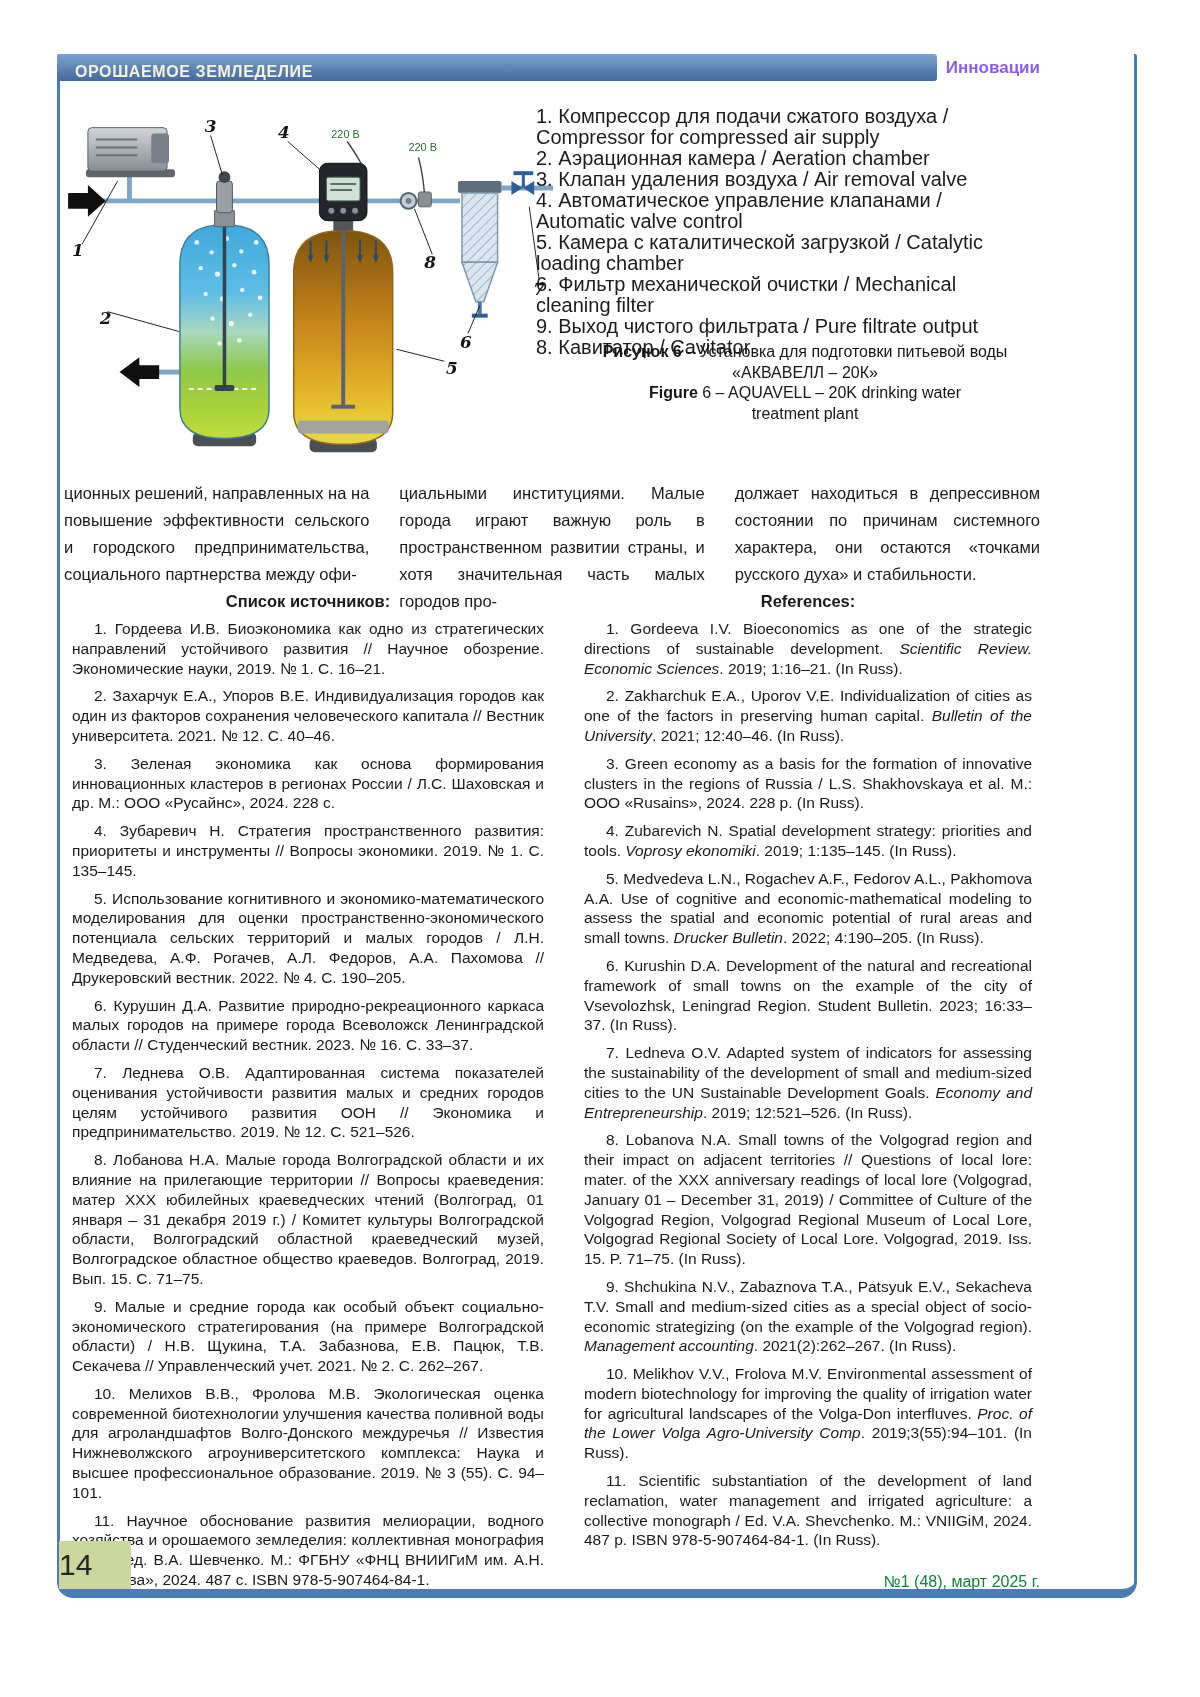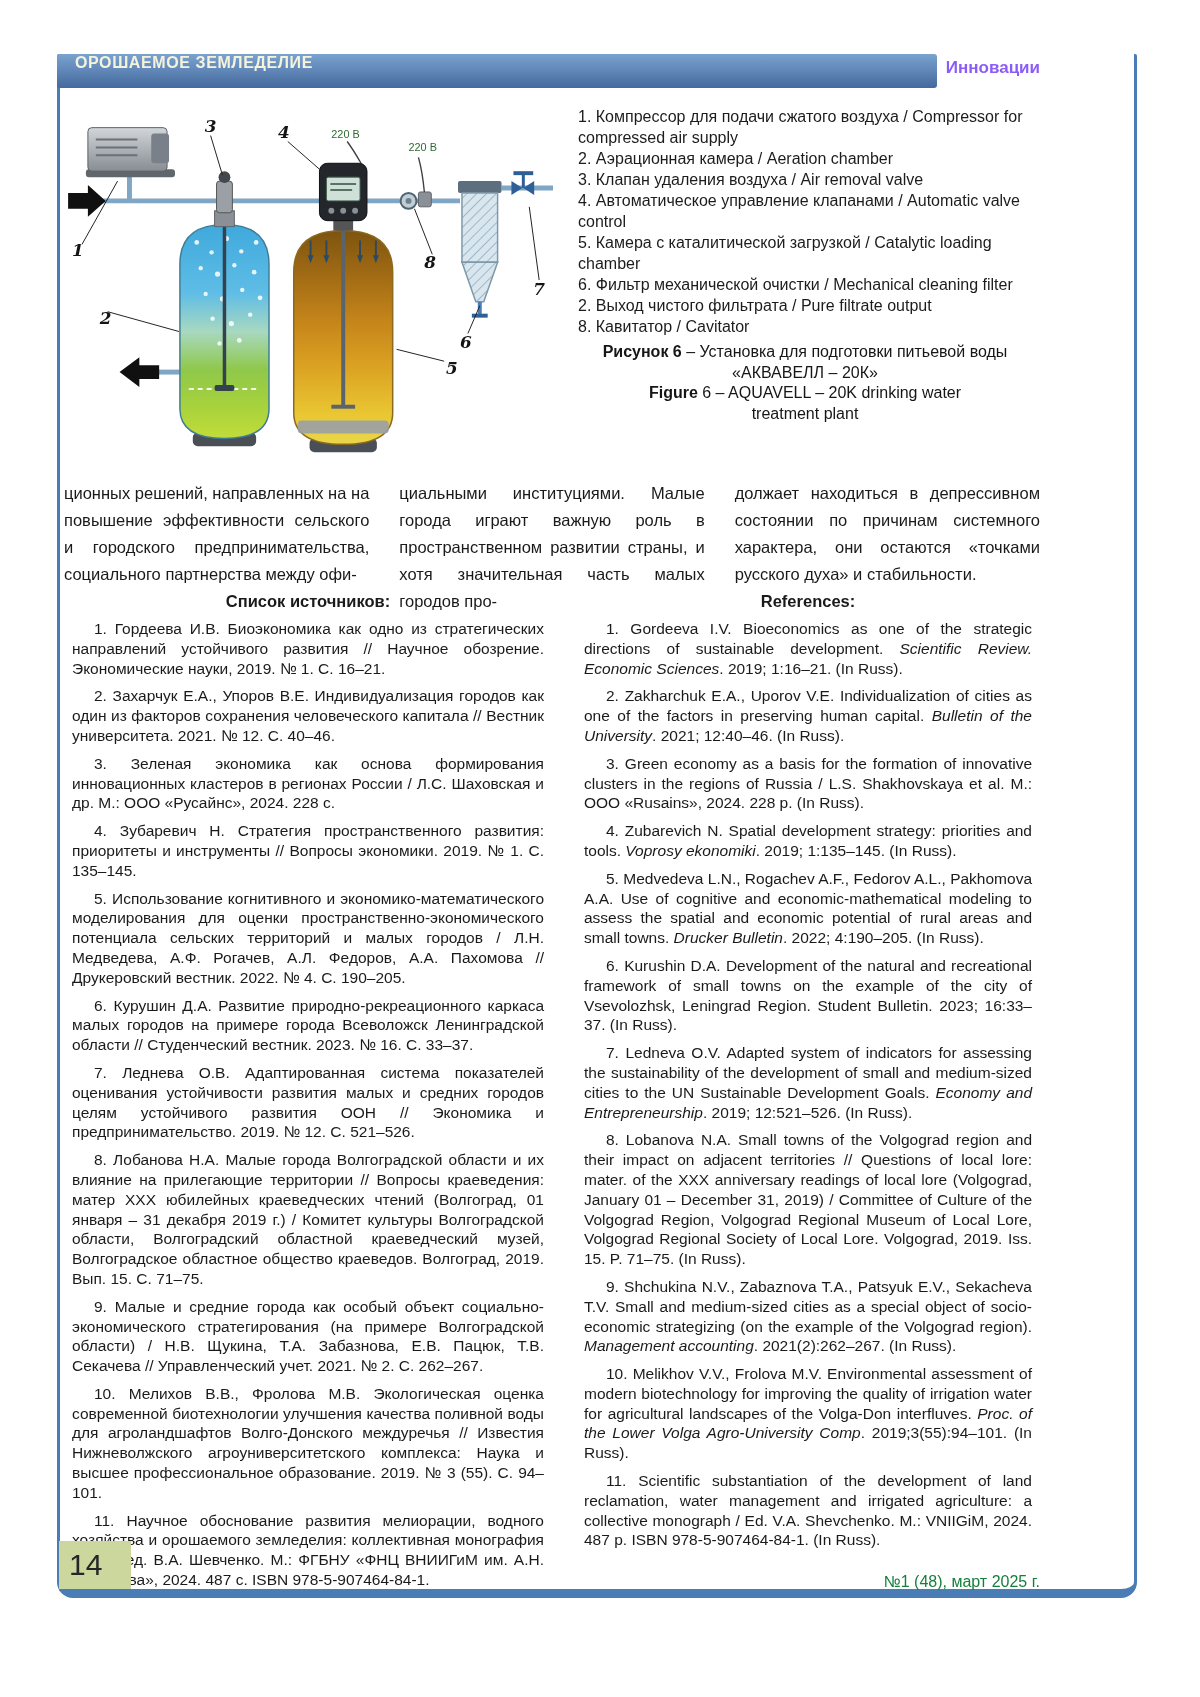--- a/index.html
+++ b/index.html
@@ -3,47 +3,47 @@
 <meta charset="utf-8">
 <style>
   *{margin:0;padding:0;box-sizing:border-box;}
   html,body{width:1200px;height:1697px;}
   body{position:relative;background:#ffffff;font-family:"Liberation Sans",sans-serif;color:#1a1a1a;overflow:hidden;}
 
   .frame{position:absolute;left:57px;top:54px;width:1080px;height:1544px;
          border-left:3px solid #4a7cb5;border-right:3px solid #4a7cb5;border-bottom:9px solid #4a7cb5;
          border-radius:2px 2px 16px 16px;pointer-events:none;}
 
-  .header-bar{position:absolute;left:57px;top:54px;width:880px;height:34px;
+  .header-bar{position:absolute;left:57px;top:54px;width:880px;height:27px;
               background:linear-gradient(180deg,#7aa3cf,#44699e);border-radius:3px;
-              display:flex;align-items:flex-start;padding-left:18px;}
+              display:flex;align-items:flex-end;padding-left:18px;}
   .header-bar span{color:#f6f3dd;font-weight:bold;font-size:16px;letter-spacing:.6px;}
   .header-rubric{position:absolute;top:58px;right:160px;font-size:17px;font-weight:bold;color:#8b5cf6;}
 
   .diagram{position:absolute;left:66px;top:94px;width:500px;height:381px;}
 
-  .legend{position:absolute;left:578px;top:106px;width:470px;font-size:16px;line-height:21px;color:#1c1c1c;}
+  .legend{position:absolute;left:536px;top:106px;width:470px;font-size:20px;line-height:21px;color:#1c1c1c;}
   .legend p{margin:0;}
 
   .caption{position:absolute;left:570px;top:342px;width:470px;text-align:center;font-size:16px;line-height:20.5px;color:#161616;}
   .caption p{margin:0;}
   .bd{font-weight:bold;}
   .it{font-style:italic;}
 
   .intro{position:absolute;left:64px;top:480px;width:976px;display:flex;gap:30px;}
   .intro .col{flex:1;font-size:16.5px;line-height:27px;text-align:justify;}
 
   .refs{position:absolute;left:64px;top:592px;width:976px;display:flex;gap:24px;}
   .rcol-ru{flex:0 0 488px;}
   .rcol-en{flex:1;}
   .refs h3{font-size:16.5px;font-weight:bold;text-align:center;margin:0 0 3px 0;}
   .ref{font-size:15.5px;line-height:19.8px;text-align:justify;text-indent:22px;margin:8px;}
 
   .page-num{position:absolute;left:59px;top:1541px;width:72px;height:48px;background:#cbd79c;
-            display:flex;align-items:center;padding-left:10px;font-size:30px;color:#262626;}
+            display:flex;align-items:center;padding-left:0;font-size:30px;color:#262626;}
   .issue{position:absolute;top:1573px;right:160px;font-size:16px;color:#15803d;}
 </style>
 </head>
 <body>
 
 <div class="frame"></div>
 
 <div class="header-bar">
   <span>ОРОШАЕМОЕ ЗЕМЛЕДЕЛИЕ</span>
 </div>
@@ -209,21 +209,21 @@
   </g>
 </svg>
 
 <div class="legend">
     <p class="legend-item"><span>1. Компрессор для подачи сжатого воздуха / Compressor for compressed air supply</span></p>
     <p class="legend-item"><span>2. Аэрационная камера / Aeration chamber</span></p>
     <p class="legend-item"><span>3. Клапан удаления воздуха / Air removal valve</span></p>
     <p class="legend-item"><span>4. Автоматическое управление клапанами / Automatic valve control</span></p>
     <p class="legend-item"><span>5. Камера с каталитической загрузкой / Catalytic loading chamber</span></p>
     <p class="legend-item"><span>6. Фильтр механической очистки / Mechanical cleaning filter</span></p>
-    <p class="legend-item"><span>2. Выход чистого фильтрата / Pure filtrate output</span></p>
+    <p class="legend-item"><span>9. Выход чистого фильтрата / Pure filtrate output</span></p>
     <p class="legend-item"><span>8. Кавитатор / Cavitator</span></p>
   </div>
 
 <div class="caption">
   <p><span class="bd">Рисунок 6</span><span> – Установка для подготовки питьевой воды</span></p>
   <p>«АКВАВЕЛЛ – 20К»</p>
   <p><span class="bd">Figure</span><span> 6 – AQUAVELL – 20K drinking water</span></p>
   <p>treatment plant</p>
 </div>
 

